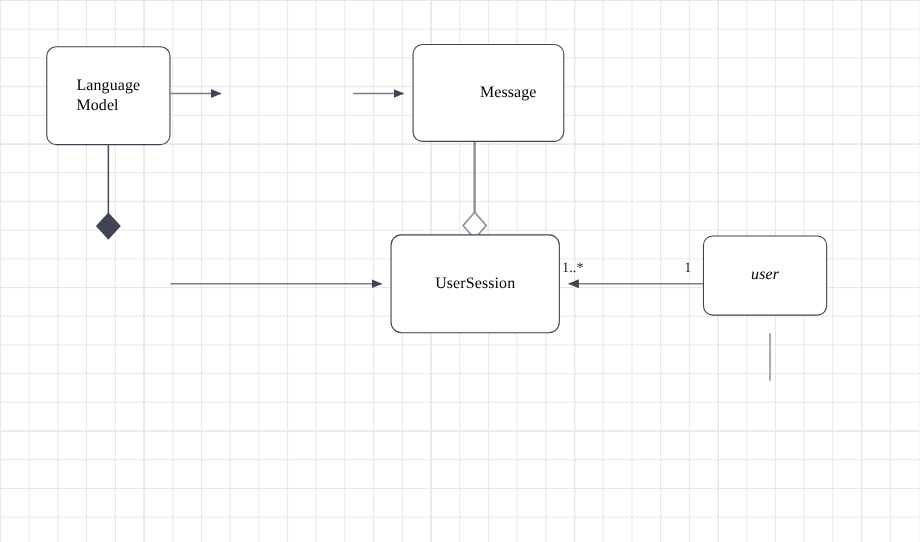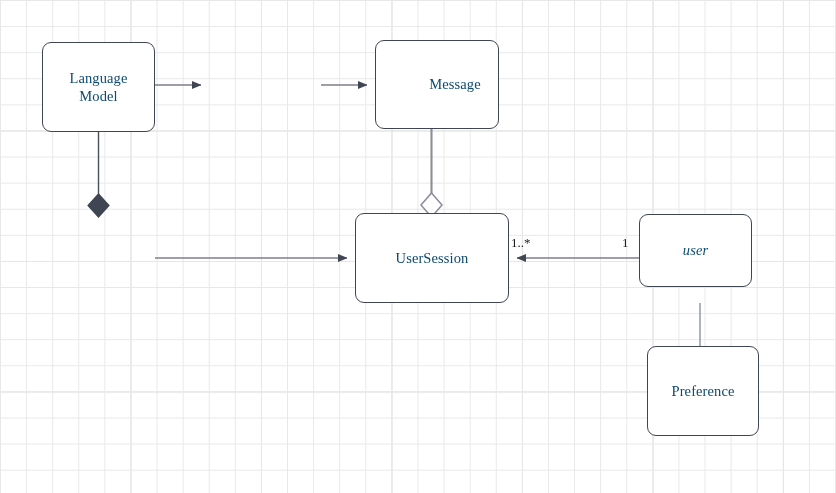--- a/index.html
+++ b/index.html
@@ -39,22 +39,22 @@
   }
   .node {
     position: absolute;
     box-sizing: border-box;
     background: #ffffff;
     border: 1.6px solid #3f4553;
     border-radius: 9px;
     display: flex;
     align-items: center;
     justify-content: center;
-    text-align: center;
-    color: #0c4a6e;
+    text-align: left;
+    color: #000000;
     font-size: 14.5px;
     line-height: 1.25;
     letter-spacing: .1px;
   }
   .node-label {
     display: block;
     white-space: pre-line;
     padding: 0 6px;
   }
   .edge-label {
@@ -107,34 +107,31 @@
       <line x1="700" y1="303" x2="700" y2="346" stroke="#9aa0aa" stroke-width="1.6"></line>
     </g>
   </svg>
 
   <div class="node" style="left:42px; top:42px; width:113px; height:90px;">
     <span class="node-label">Language
 Model</span>
   </div>
 
 
-  <div class="node" style="left:375px; top:40px; width:124px; height:89px;padding-left:36px;">
+  <div class="node" style="left:375px; top:40px; width:138px; height:89px;padding-left:36px;">
     <span class="node-label">Message</span>
   </div>
 
 
-  <div class="node" style="left:355px; top:213px; width:154px; height:90px;">
+  <div class="node" style="left:355px; top:213px; width:154px; height:90px;border-radius:10px;">
     <span class="node-label">UserSession</span>
   </div>
 
   <div class="node" style="left:639px; top:214px; width:113px; height:73px;font-style:italic;">
     <span class="node-label">user</span>
   </div>
 
-  <div class="node" style="left:647px; top:346px; width:112px; height:90px;">
-    <span class="node-label">Preference</span>
-  </div>
 
   <span class="edge-label" style="left:511px; top:236px;">1..*</span>
 
   <span class="edge-label" style="left:622px; top:236px;">1</span>
 
 </div>
 
 </body></html>

